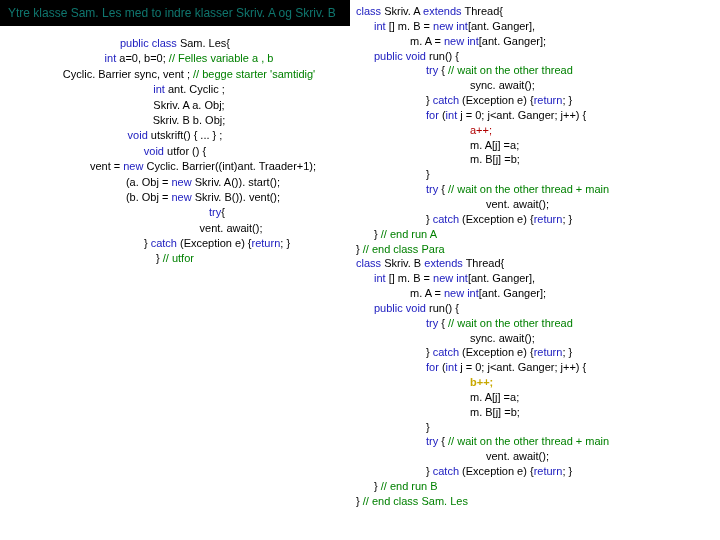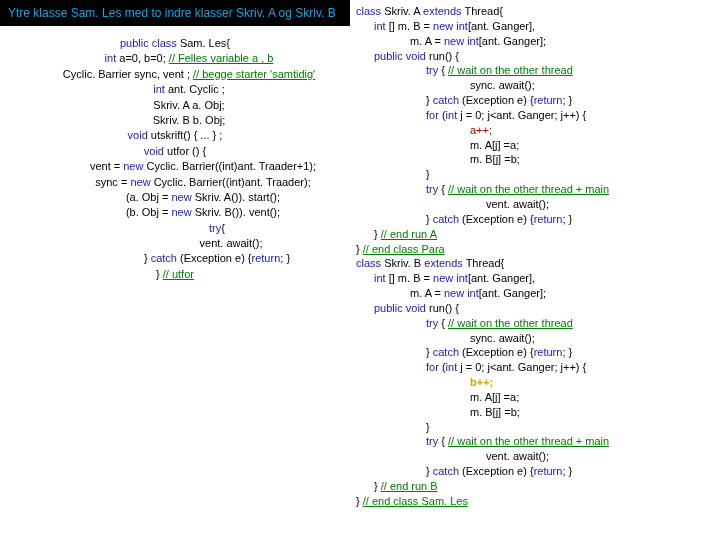--- a/index.html
+++ b/index.html
@@ -19,33 +19,33 @@
   }
   .right {
     flex: 1;
     padding: 4px 6px;
     font-size: 11px;
     line-height: 1.35;
     font-family: Arial, sans-serif;
   }
   .title-bar {
     background: #000;
-    color: #0ea5e9;
+    color: #0f766e;
     padding: 6px 8px;
     font-size: 12px;
     margin-bottom: 10px;
   }
   .code-block {
     padding: 0 10px;
     line-height: 1.4;
     font-family: Arial, sans-serif;
     text-align: center;
   }
   .kw-blue { color: #2020c0; }
-  .kw-green { color: #008000; text-decoration: underline; }
+  .kw-green { color: #008000; }
   .kw-red { color: #b00000; }
   .kw-yellow { color: #c8a800; font-weight: bold; }
   .indent1 { padding-left: 28px; }
   .indent2 { padding-left: 56px; }
   .indent3 { padding-left: 84px; }
   .indent4 { padding-left: 112px; }
   .r-i0 { padding-left: 0px; }
   .r-i1 { padding-left: 18px; }
   .r-i2 { padding-left: 54px; }
   .r-i3 { padding-left: 70px; }
@@ -63,21 +63,20 @@
       <div class="indent1"><span>Cyclic. Barrier sync, vent ; </span><span class="kw-green">// begge starter 'samtidig'</span></div>
       <div class="indent1"><span class="kw-blue">int</span><span> ant. Cyclic ;</span></div>
       <div class="indent1"><span>Skriv. A a. Obj;</span></div>
       <div class="indent1"><span>Skriv. B b. Obj;</span></div>
       <div class=""><span> </span></div>
       <div class=""><span class="kw-blue">void </span><span>utskrift() {   ...   } ;</span></div>
       <div class=""><span> </span></div>
       <div class=""><span class="kw-blue">void</span><span>  utfor () {</span></div>
       <div class=""><span> </span></div>
       <div class="indent2"><span>vent = </span><span class="kw-blue">new</span><span> Cyclic. Barrier((int)ant. Traader+1);</span></div>
-      <div class="indent2"><span>sync = </span><span class="kw-blue">new</span><span> Cyclic. Barrier((int)ant. Traader);</span></div>
       <div class=""><span> </span></div>
       <div class="indent2"><span>(a. Obj =  </span><span class="kw-blue">new</span><span> Skriv. A()). start();</span></div>
       <div class="indent2"><span>(b. Obj =  </span><span class="kw-blue">new</span><span> Skriv. B()). vent();</span></div>
       <div class=""><span> </span></div>
       <div class="indent3"><span class="kw-blue">try</span><span>{</span></div>
       <div class="indent4"><span>vent. await();</span></div>
       <div class="indent3"><span>} </span><span class="kw-blue">catch</span><span> (Exception e) {</span><span class="kw-blue">return</span><span>; }</span></div>
       <div class=""><span>} </span><span class="kw-green">// utfor</span></div>
     </div>
 </div>

